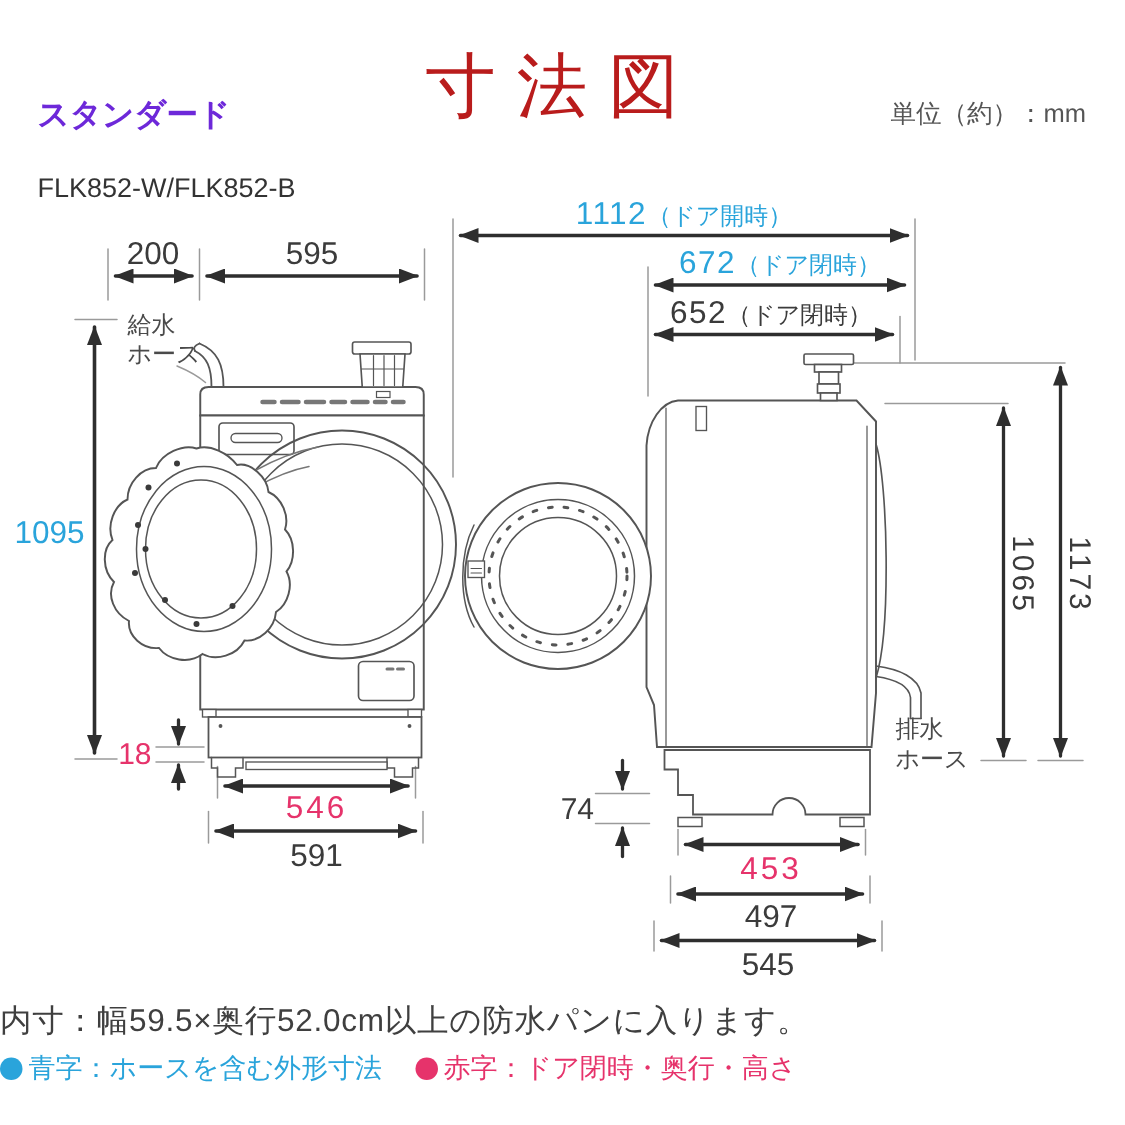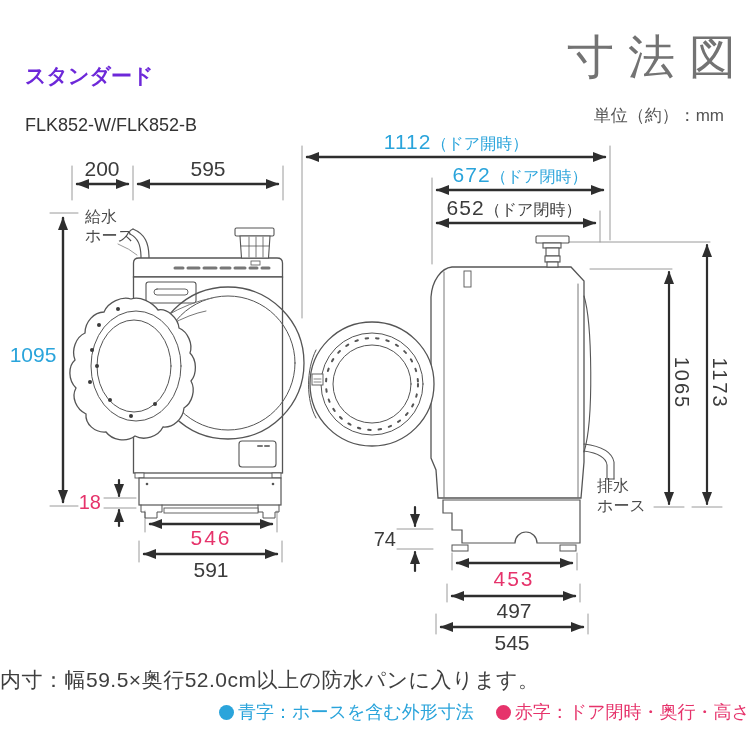--- a/index.html
+++ b/index.html
@@ -1,41 +1,41 @@
 <!DOCTYPE html>
 <html><head>
 <meta charset="utf-8">
 <style>
   html,body{margin:0;padding:0;background:#fff;}
   .canvas{
     position:relative;width:750px;height:750px;background:#ffffff;overflow:hidden;
     font-family:"Liberation Sans","DejaVu Sans",sans-serif;color:#3c3c3c;
   }
   .page-title{
-    position:absolute;top:26px;left:0;right:0;text-align:right;
-    font-size:47px;font-weight:200;letter-spacing:14px;color:#737373;
+    position:absolute;top:26px;left:0;right:0;text-align:center;
+    font-size:47px;font-weight:200;letter-spacing:14px;color:#b91c1c;
   }
   .series{position:absolute;left:25px;top:62px;font-size:21px;font-weight:bold;color:#6d28d9;}
   .model{position:absolute;left:25px;top:90px;font-size:18px;font-weight:500;color:#333;margin-top:25px;}
-  .unit{position:absolute;right:26px;top:64px;font-size:17px;color:#555;margin-top:40px;}
+  .unit{position:absolute;right:26px;top:64px;font-size:17px;color:#555;}
   svg{position:absolute;left:0;top:0;}
   svg text{font-family:"Liberation Sans","DejaVu Sans",sans-serif;}
   .num{font-size:21px;fill:#3b3b3b;}
   .small-num{font-size:20px;fill:#3b3b3b;}
   .vnum{font-size:20px;fill:#3b3b3b;letter-spacing:2px;}
   .sfx{font-size:16px;}
   .blue{fill:#2AA4DB;}
   .red{fill:#E6336B;}
   .jp{font-size:16px;fill:#4a4a4a;}
   .note{
     position:absolute;left:0;right:0;top:666px;
     font-size:21px;color:#3f3f3f;letter-spacing:.5px;
   }
   .legend{
-    position:absolute;left:0;right:0;top:700px;display:flex;justify-content:flex-end;
+    position:absolute;left:0;right:0;top:700px;display:flex;justify-content:flex-start;
     align-items:center;gap:22px;font-size:18px;
   }
   .legend-item{display:flex;align-items:center;gap:4px;}
   .dot{width:15px;height:15px;border-radius:50%;display:inline-block;}
   .dot-blue{background:#2AA4DB;}
   .dot-red{background:#E6336B;}
   .txt-blue{color:#2AA4DB;}
   .txt-red{color:#E6336B;}
 </style>
 </head>

